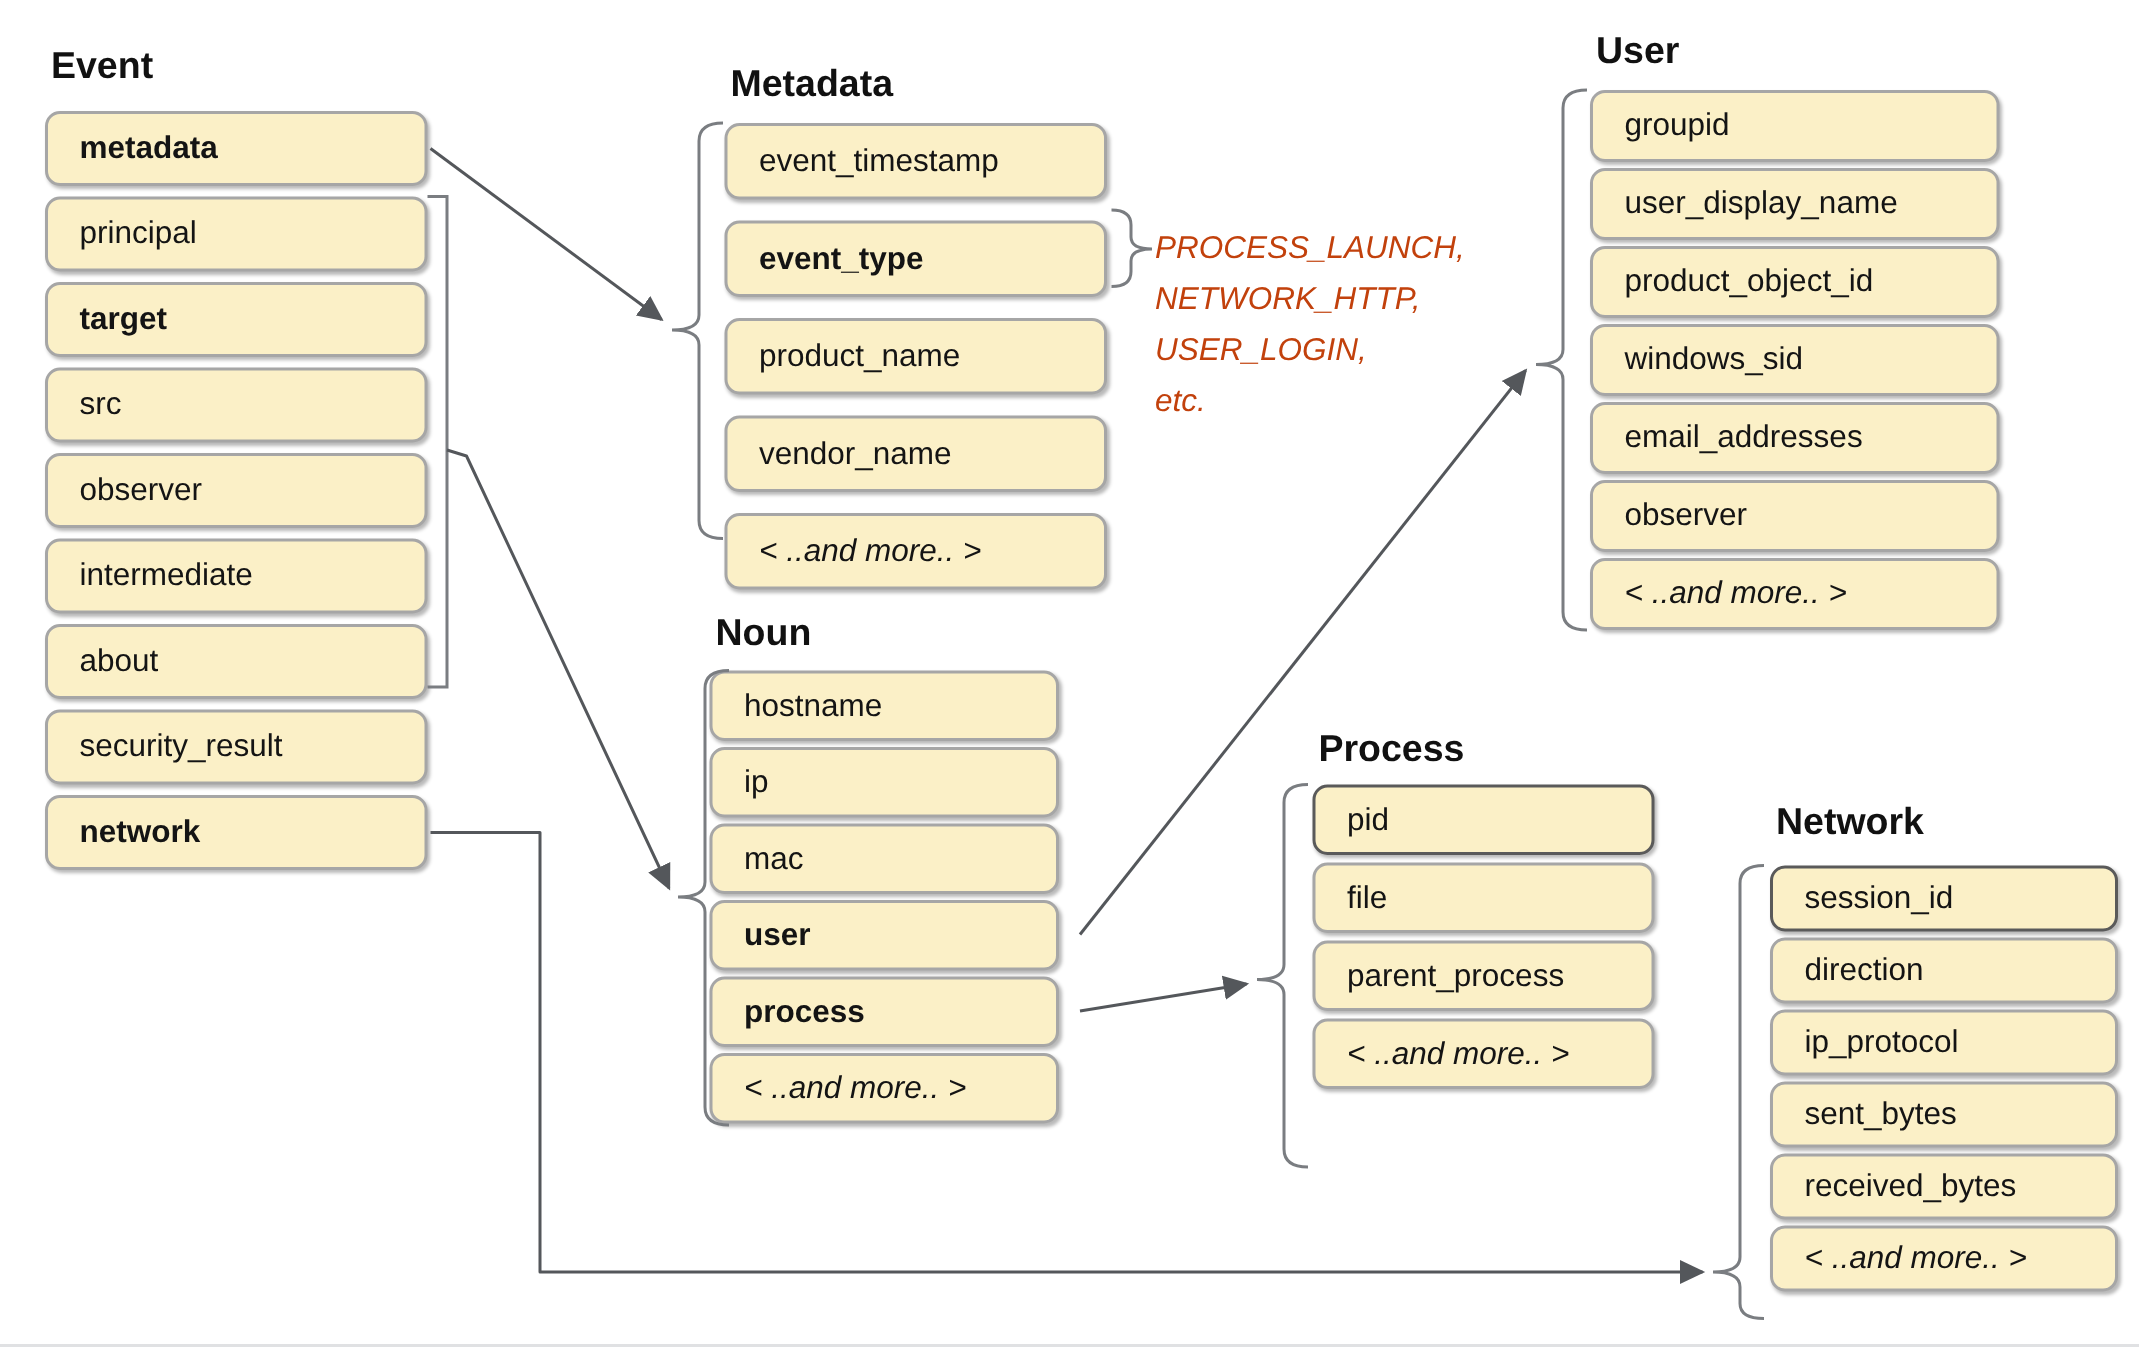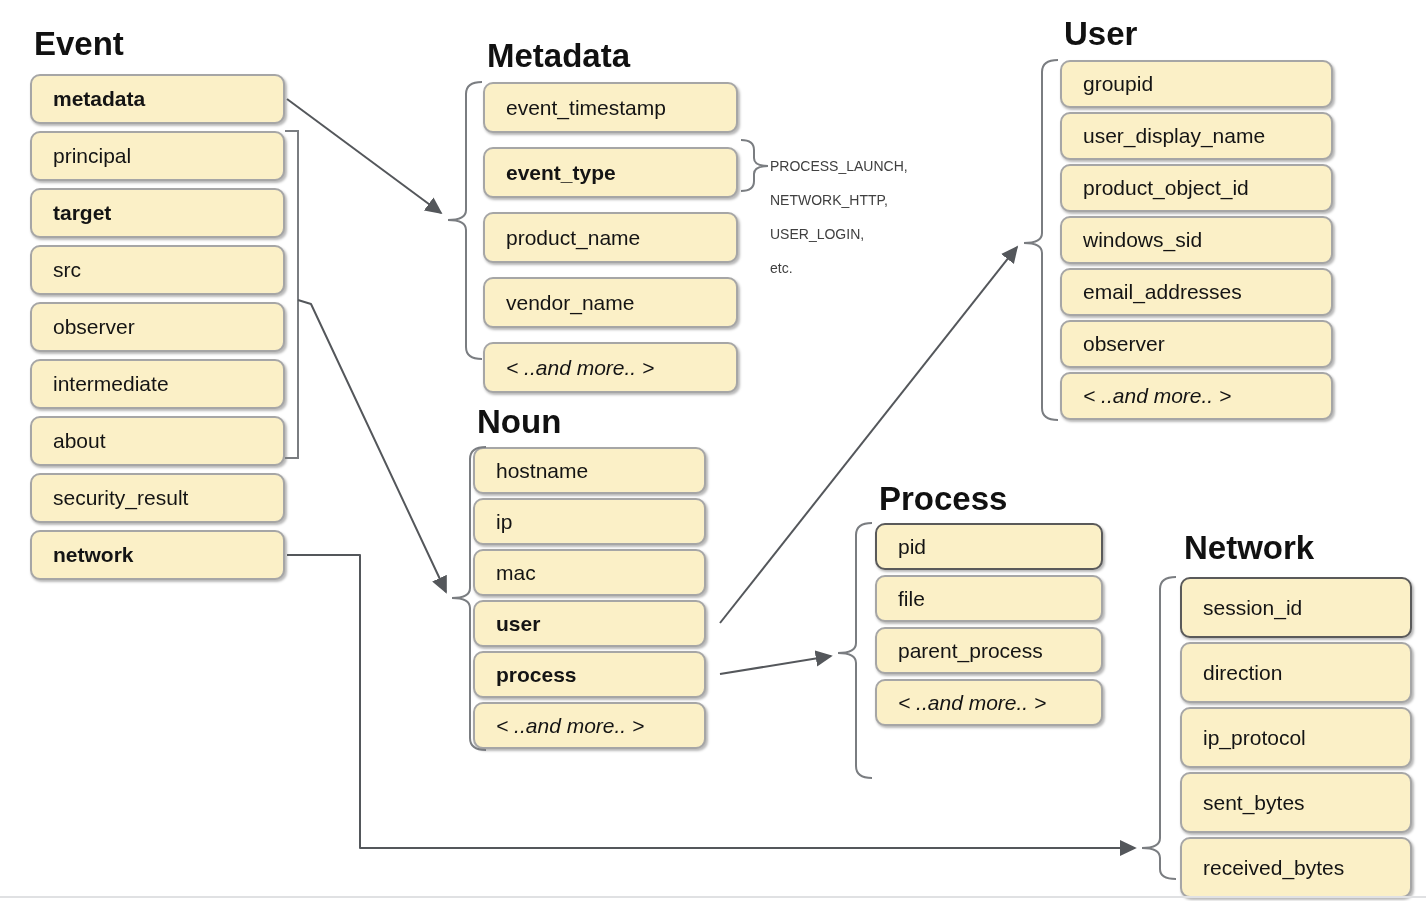--- a/index.html
+++ b/index.html
@@ -6,21 +6,21 @@
   .canvas{
     position:relative;
     width:1426px;height:901px;
     background:#ffffff;
     font-family:"Liberation Sans",sans-serif;
     overflow:hidden;
   }
   .group{position:absolute;}
   .gtitle{
     margin:0 0 12px 4px;
-    font-size:33px;line-height:28px;
+    font-size:25px;line-height:28px;
     font-weight:700;color:#111111;
   }
   .boxes{display:flex;flex-direction:column;}
   .box{
     box-sizing:border-box;
     background:#FBF0C7;
     border:2px solid #A6A6A6;
     border-radius:10px;
     box-shadow:1.5px 2px 2.5px rgba(0,0,0,0.28);
     display:flex;align-items:center;
@@ -52,26 +52,27 @@
   #group-user .box{height:48px;}
 
   #group-process{left:875px;top:485px;width:228px;}
   #group-process .gtitle{margin-bottom:10px;}
   #group-process .boxes{gap:5px;}
   #group-process .box{height:47px;}
 
   #group-network{left:1180px;top:534px;width:232px;}
   #group-network .gtitle{margin-bottom:15px;}
   #group-network .boxes{gap:4px;}
-  #group-network .box{height:61px;}
+  #group-network .box{height:44px;}
 
   .annotation{
     position:absolute;left:770px;top:149px;
-    font-size:14px;line-height:34px;color:#404040;
+    font-size:21px;line-height:34px;color:#c2410c;
     white-space:nowrap;
+    font-style:italic;
   }
 
   .overlay{
     position:absolute;left:0;top:0;width:1426px;height:901px;
     pointer-events:none;
   }
 
   .separator{
     position:absolute;left:0;top:896px;width:1426px;height:2px;
     background:#E0E1E3;

